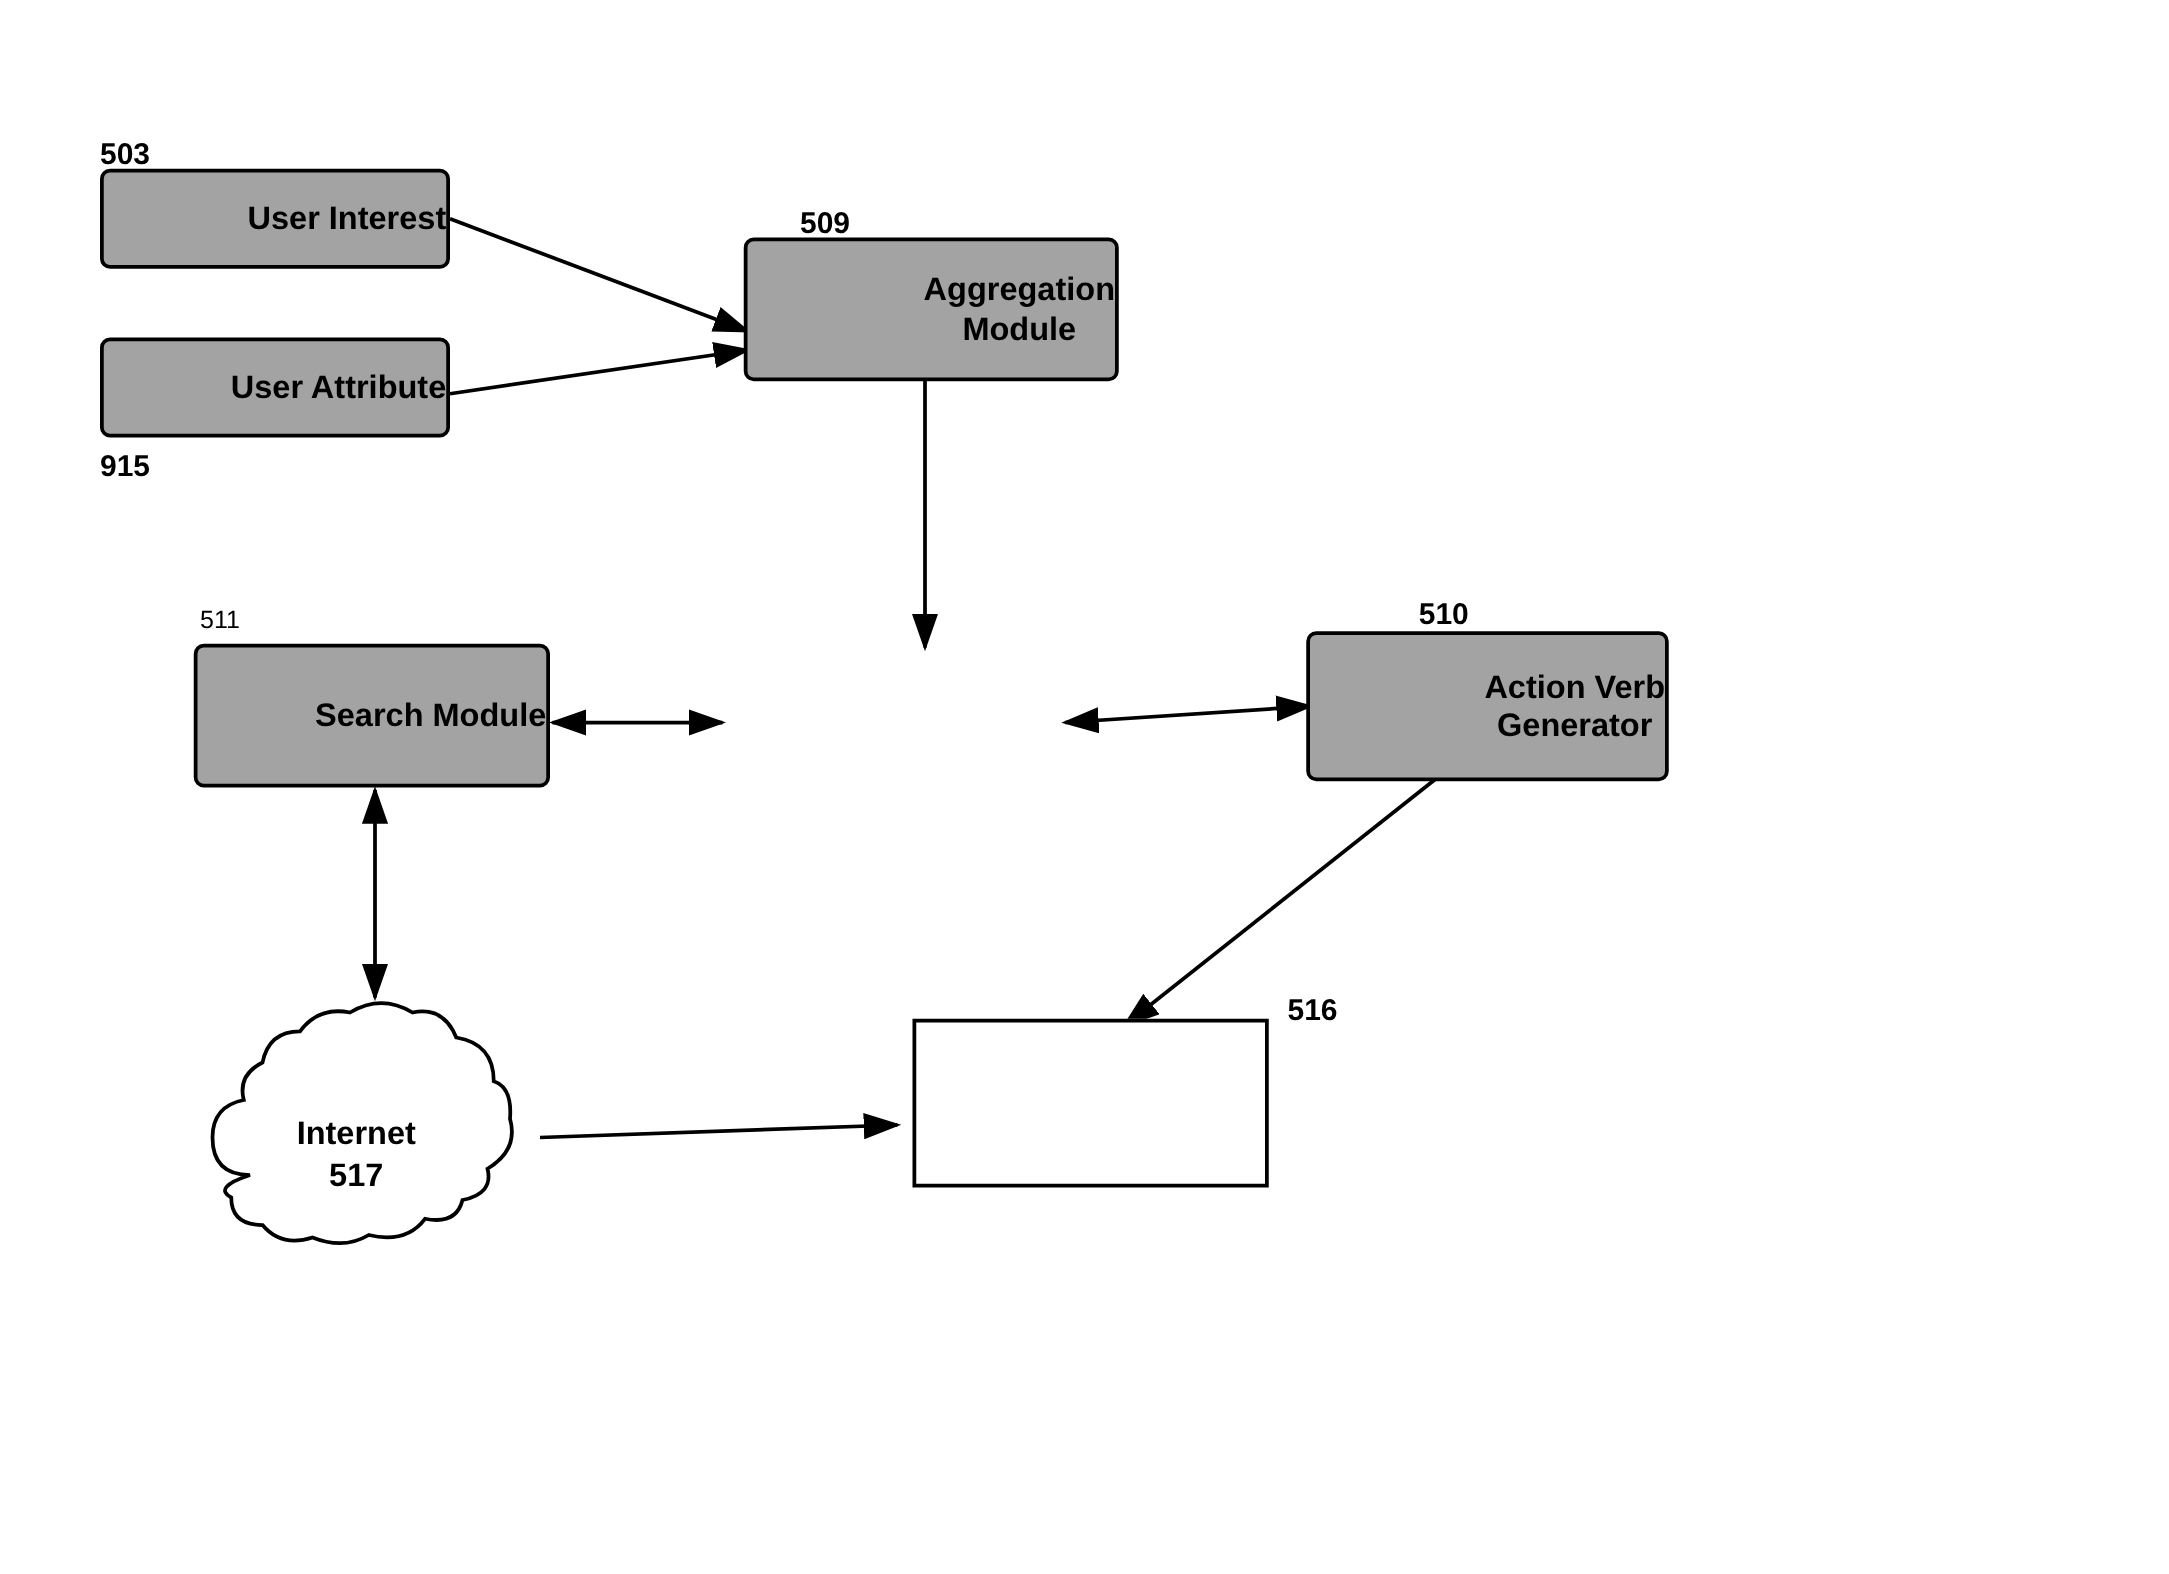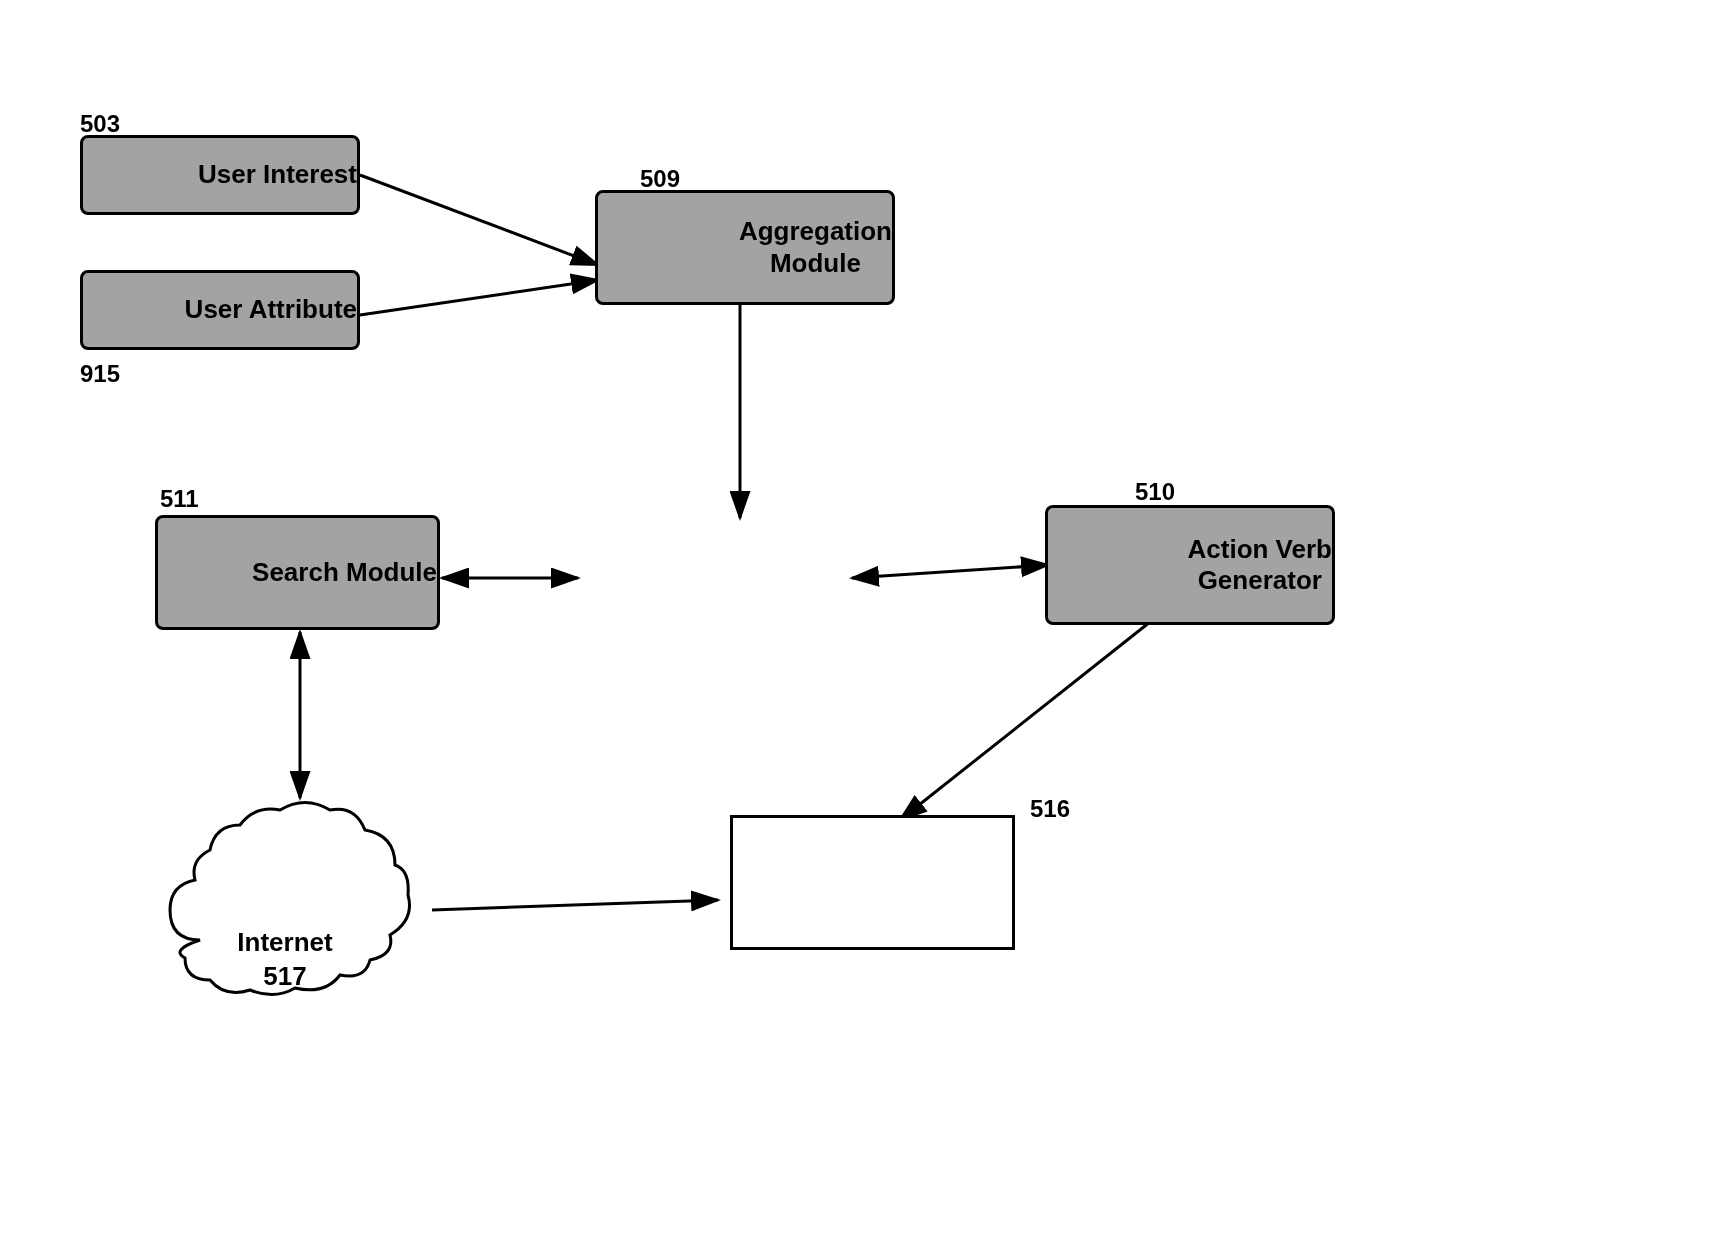--- a/index.html
+++ b/index.html
@@ -43,21 +43,20 @@
     
     .cloud-container {
       position: absolute;
     }
     .cloud-label {
       position: absolute;
       font-size: 26px;
       font-weight: bold;
       text-align: center;
       line-height: 1.3;
-      margin-top: 36px;
     }
   </style>
 </head>
 <body>
 
 <div class="diagram-container">
 
   <svg class="arrows-svg">
     <defs>
       <marker id="arrowhead" markerWidth="10" markerHeight="7" refX="9" refY="3.5" orient="auto">
@@ -101,21 +100,21 @@
 
   <div style="position:absolute; top:165px; left:640px;">
     <span style="font-size:24px; font-weight:bold;">509</span>
   </div>
   <div class="node" style="left:595px; top:190px; width:300px; height:115px;">
     <span class="node-label">Aggregation<br>Module</span>
   </div>
 
 
   <div style="position:absolute; top:485px; left:160px;">
-    <span style="font-size:24px; font-weight:bold;">511</span>
+    <span style="font-size:20px; font-weight:normal;">511</span>
   </div>
   <div class="node" style="left:155px; top:515px; width:285px; height:115px;">
     <span class="node-label">Search Module</span>
   </div>
 
   <div style="position:absolute; top:478px; left:1135px;">
     <span style="font-size:24px; font-weight:bold;">510</span>
   </div>
   <div class="node" style="left:1045px; top:505px; width:290px; height:120px;">
     <span class="node-label">Action Verb<br>Generator</span>

